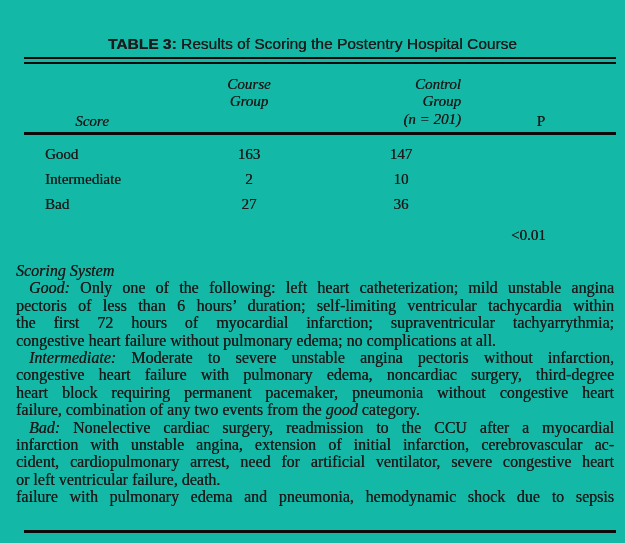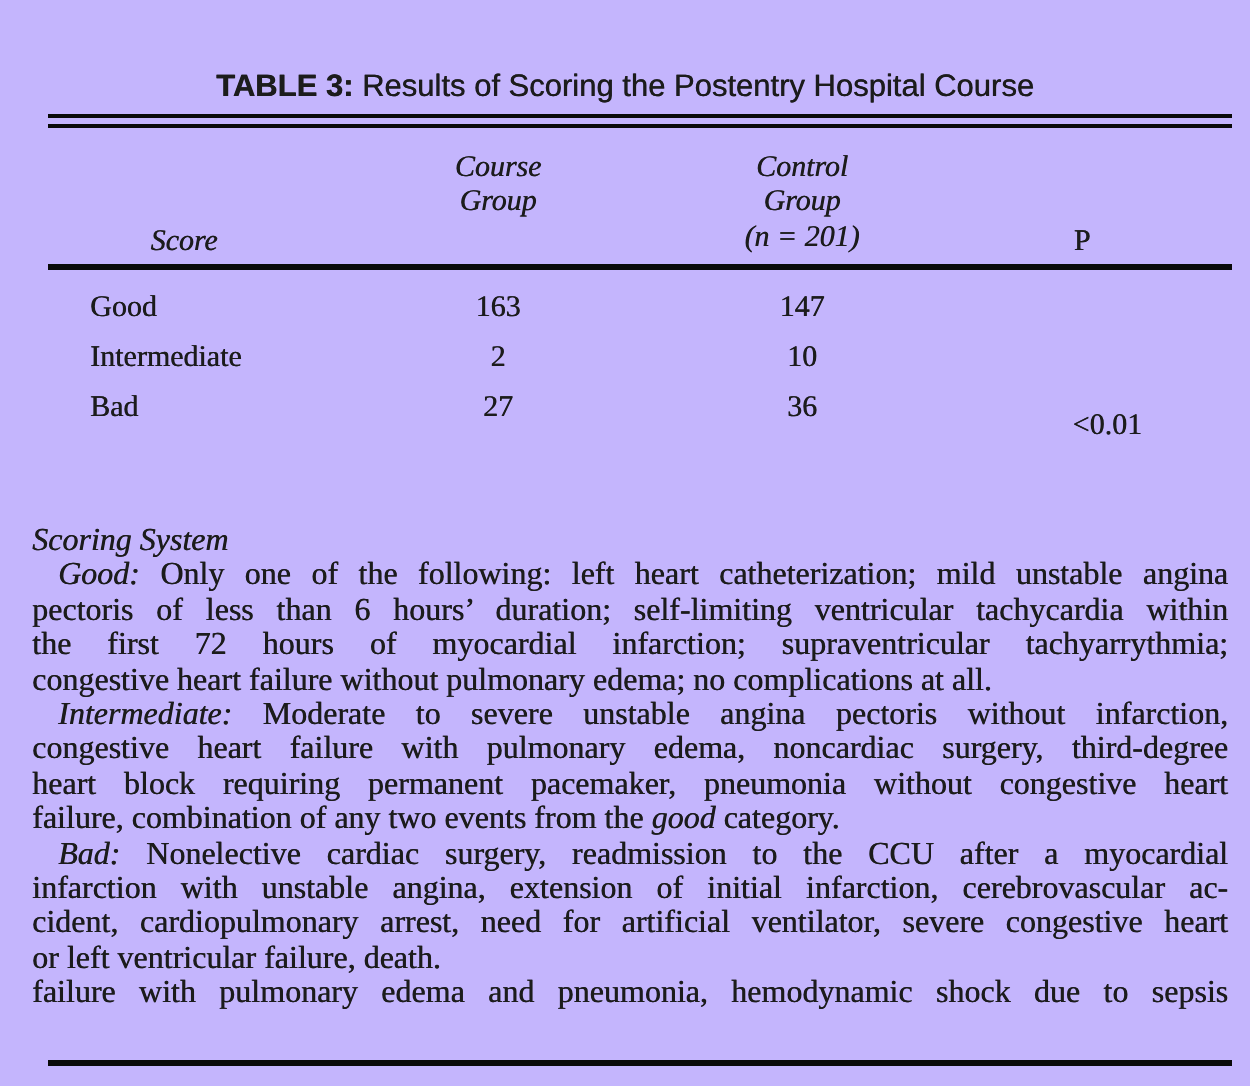--- a/index.html
+++ b/index.html
@@ -1,20 +1,20 @@
 <!DOCTYPE html>
 <html><head>
 <meta charset="utf-8">
 <style>
   html, body { margin: 0; padding: 0; background: #ffffff; }
   .page {
     position: relative;
     width: 625px;
     height: 543px;
-    background: #c4b5fd;
+    background: #14b8a6;
     color: #1c1c1c;
     overflow: hidden;
     text-shadow: 0.25px 0 0 currentColor;
     font-family: "Liberation Serif", serif;
   }
   .title {
     position: absolute;
     top: 35px; left: 0; width: 625px;
     text-align: center;
     font-family: "Liberation Sans", sans-serif;
@@ -35,41 +35,41 @@
 
   .colhead {
     position: absolute;
     width: 120px;
     text-align: center;
     font-style: italic;
     font-size: 15px;
     line-height: 17.3px;
   }
   .colhead.prayer  { left: 189px; top: 76px; }
-  .colhead.control { left: 341px; top: 76px; }
+  .colhead.control { left: 341px; top: 76px; text-align: right; }
   .colhead.score   { left: 32px;  top: 113px; }
   .colhead.pcol    { left: 511px; top: 113px; width: 60px; font-style: normal; }
 
   .trow {
     position: absolute;
     left: 0; width: 625px; height: 18px;
     font-size: 15px;
     line-height: 17px;
   }
   .trow.row0 { top: 146px; }
   .trow.row1 { top: 171px; }
   .trow.row2 { top: 196px; }
   .trow .rlabel { position: absolute; left: 45px; }
   .trow .v1 { position: absolute; left: 189px; width: 120px; text-align: center; }
   .trow .v2 { position: absolute; left: 341px; width: 120px; text-align: center; }
 
   .pvalue {
     position: absolute;
-    left: 511px; top: 205px; width: 60px;
-    text-align: right;
+    left: 511px; top: 227px; width: 60px;
+    text-align: left;
     font-size: 15px;
   }
 
   .scoring {
     position: absolute;
     left: 16px; top: 262px; width: 598px;
     font-size: 16px;
     line-height: 17.4px;
   }
   .s-heading { font-style: italic; }

